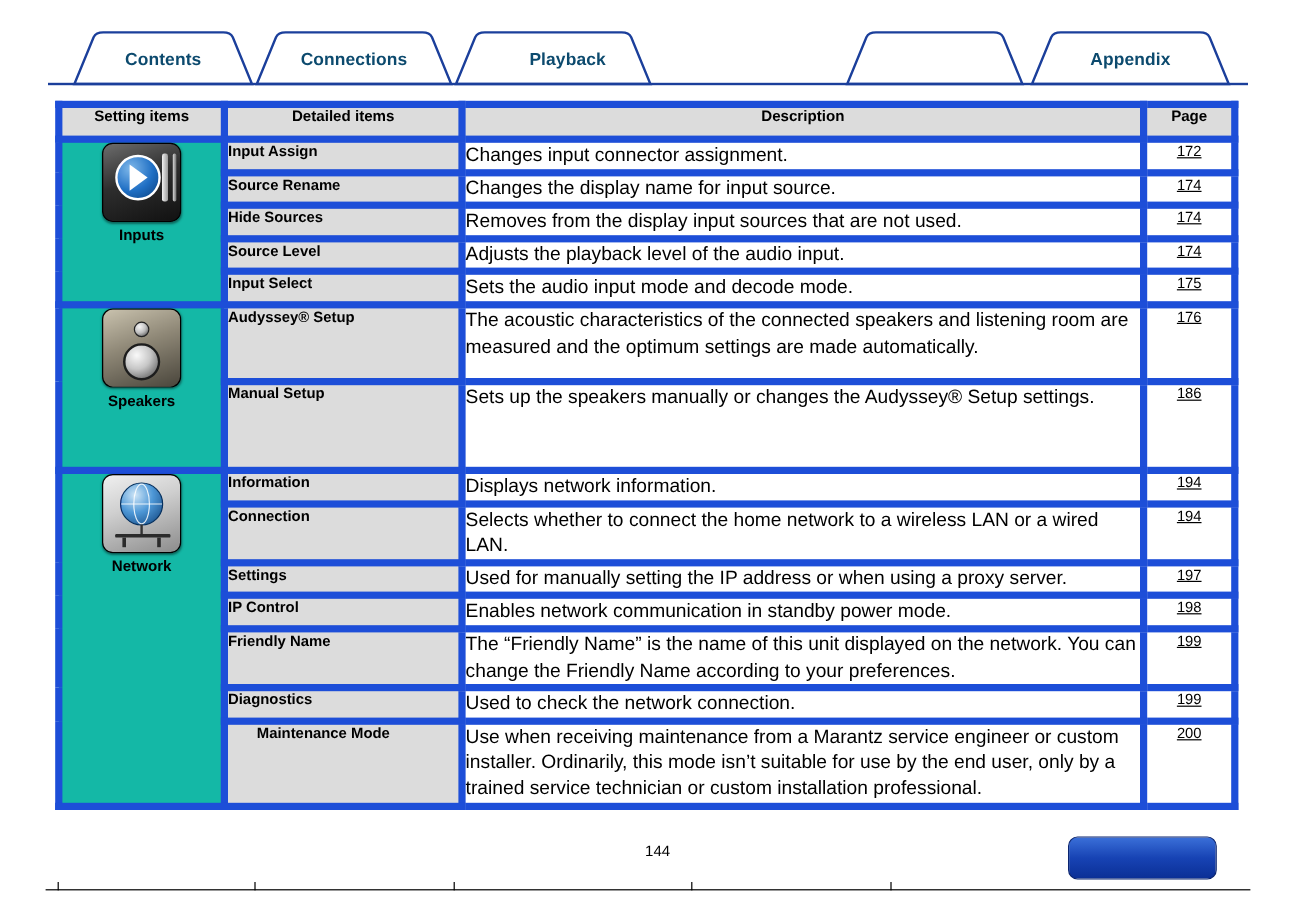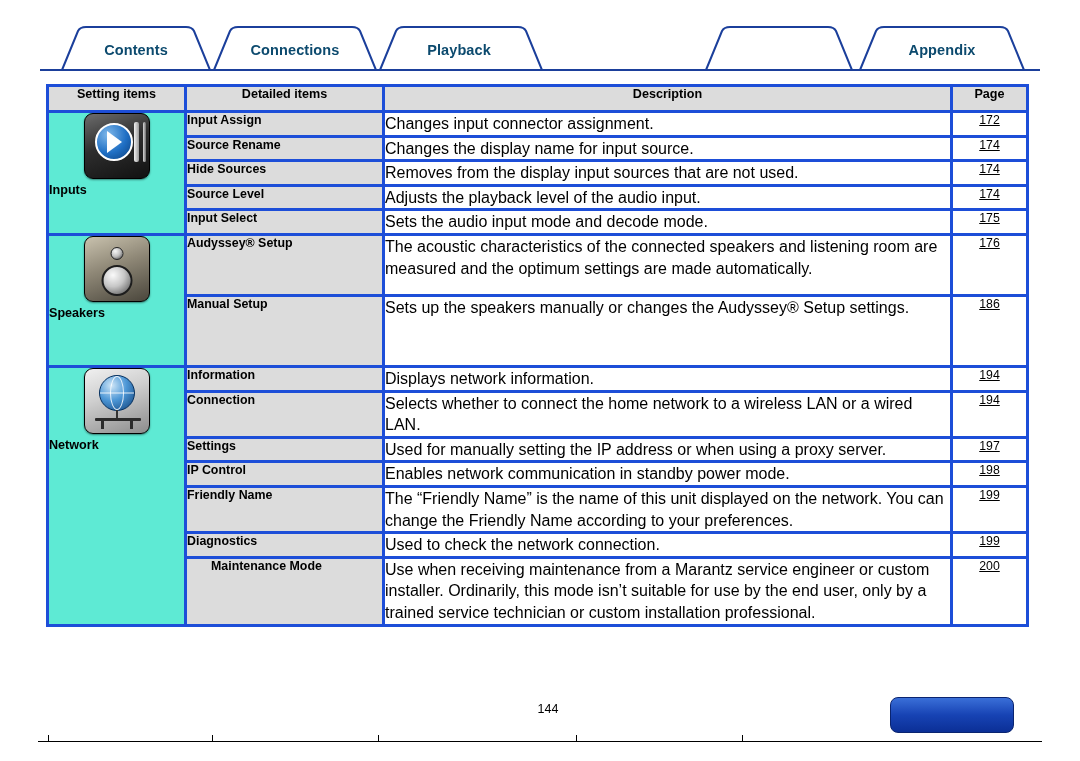--- a/index.html
+++ b/index.html
@@ -52,21 +52,21 @@
     top: 84px;
     width: 980px;
   }
   table.spec {
     border-collapse: collapse;
     width: 980px;
     table-layout: fixed;
     font-size: 12.3px;
   }
   table.spec td, table.spec th {
-    border: 3px solid #1d4ed8;
+    border: 6px solid #1d4ed8;
     padding: 0;
     vertical-align: top;
   }
   .hdr th {
     background: #dcdcdc;
     text-align: center;
     font-weight: bold;
     font-size: 12.6px;
     height: 23px;
     vertical-align: middle;
@@ -91,21 +91,22 @@
   }
   td.page {
     text-align: center;
     padding: 4px 0 4px 0;
     font-size: 12.3px;
   }
   td.page span {
     text-decoration: underline;
   }
   td.group {
-    background: #5eead4;
+    background: #14b8a6;
+    text-align: center;
     vertical-align: top;
     padding-top: 9px;
   }
   .group-label {
     font-weight: bold;
     font-size: 12.6px;
     margin-top: 4px;
   }
 
   
@@ -291,21 +292,21 @@
     <path d="M860,70 L876,31 Q878,27 884,27 L1000,27 Q1006,27 1008,31 L1024,70 Z" fill="#ffffff" stroke="#1b3f9b" stroke-width="2"></path>
   </svg>
   <div class="tabline"></div>
 
   <div class="tab" style="left:68px;width:136px;">
     <span>Contents</span>
   </div>
   <div class="tab" style="left:222px;width:146px;">
     <span>Connections</span>
   </div>
-  <div class="tab" style="left:386px;width:146px;">
+  <div class="tab" style="left:400px;width:146px;">
     <span>Playback</span>
   </div>
   <div class="tab" style="left:868px;width:148px;">
     <span>Appendix</span>
   </div>
 </div>
 
 <div class="table-wrap">
 <table class="spec">
   <colgroup>

